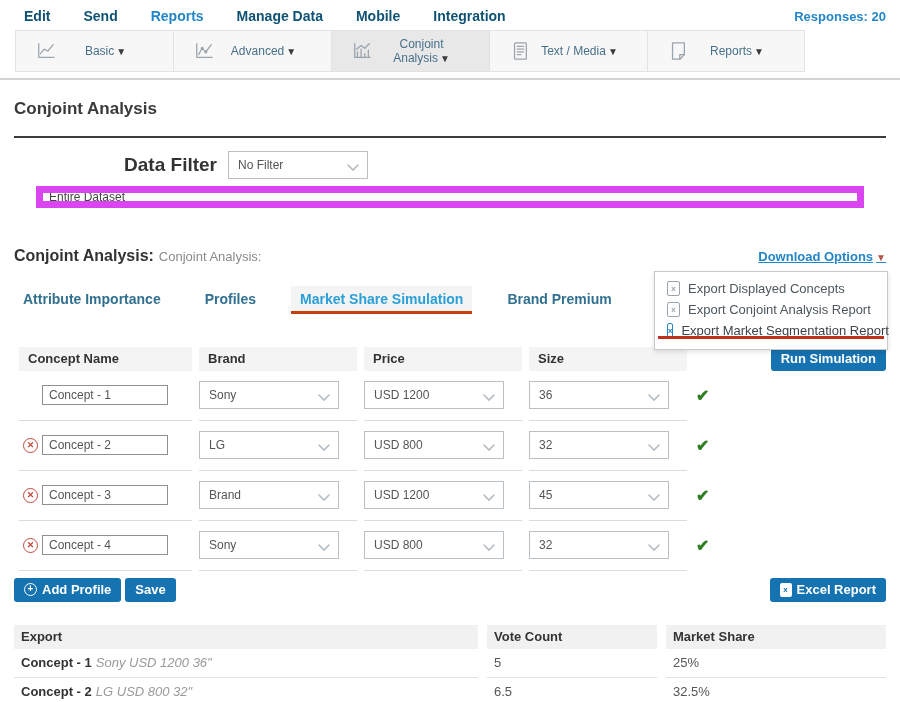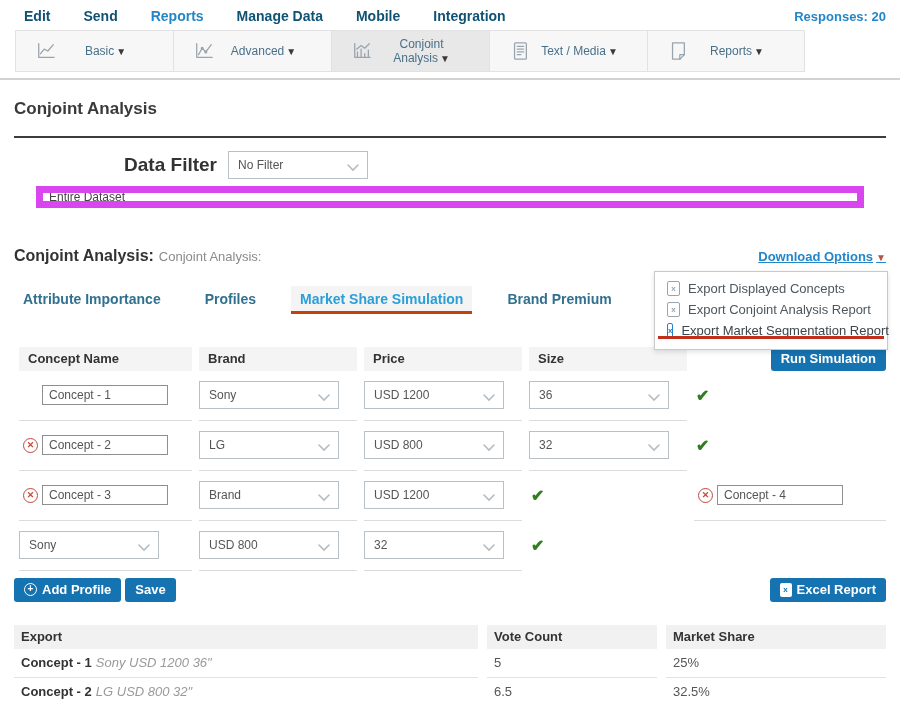--- a/index.html
+++ b/index.html
@@ -297,20 +297,28 @@
         </div>
       </div>
     <div class="sim-cell">
         <div class="select row-select">
           <span>USD 1200</span>
           <span class="chev"><svg viewBox="0 0 12 8" width="12" height="8">
               <path class="chv" d="M1 1l5 5 5-5"></path>
             </svg></span>
         </div>
       </div>
+    <div class="sim-cell">
+        <div class="select row-select">
+          <span>45</span>
+          <span class="chev"><svg viewBox="0 0 12 8" width="12" height="8">
+              <path class="chv" d="M1 1l5 5 5-5"></path>
+            </svg></span>
+        </div>
+      </div>
     <div class="sim-cell nb">
         <span class="check">✔</span>
       </div>
 
     <div class="sim-cell name-cell">
       <span class="del">✕</span>
       <input class="concept-input" value="Concept - 4" style="">
     </div>
     <div class="sim-cell">
         <div class="select row-select">

